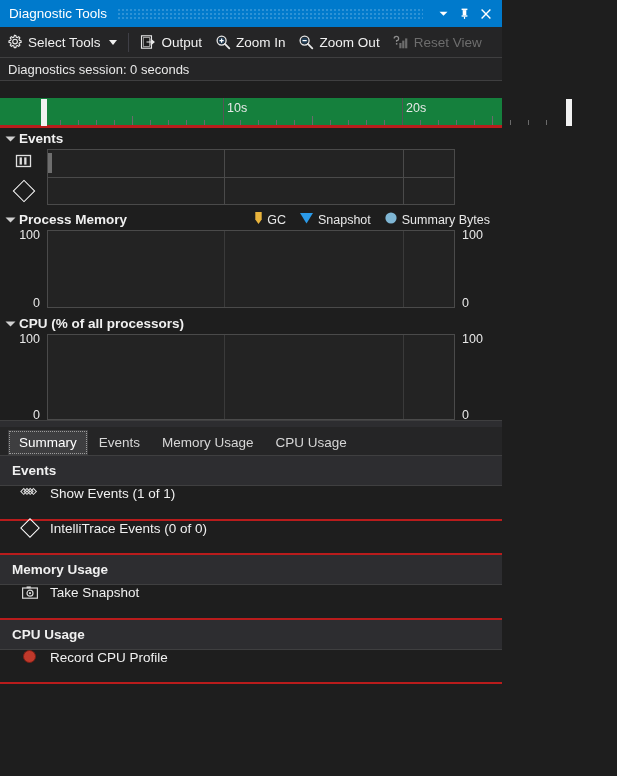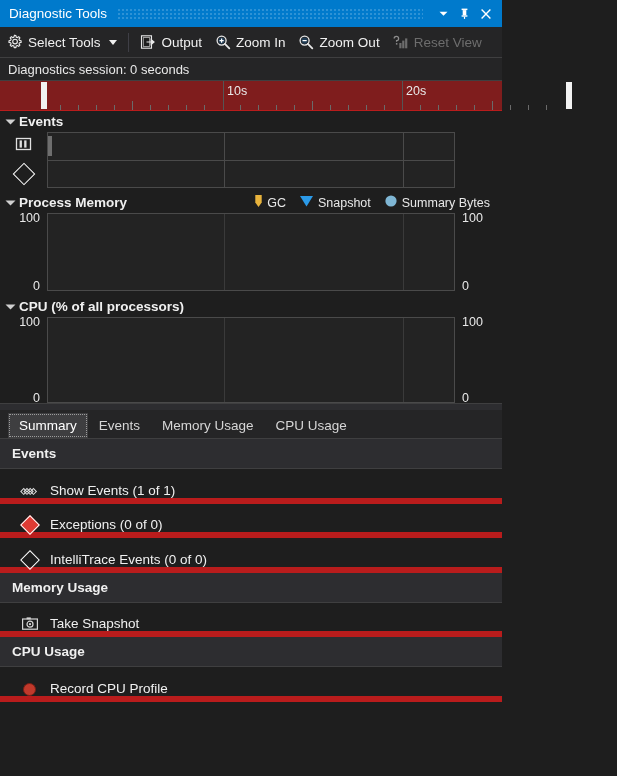--- a/index.html
+++ b/index.html
@@ -51,21 +51,21 @@
   .session-bar {
     height: 23px; background: #252526; border-bottom: 1px solid #3f3f40;
     display: flex; align-items: center; padding-left: 8px; flex: 0 0 auto;
   }
   .session-bar span { font-size: 13px; color: #e8e8e8; }
 
   
   .graphpane { flex: 0 0 auto; background: #1e1e1e; position: relative; }
 
   
-  .ruler { position: relative; height: 30px; background: #7f1d1d; border-bottom: 1px solid #b91c1c; }
+  .ruler { position: relative; height: 30px; background: #15803d; border-bottom: 3px solid #b91c1c; margin-top: 17px; }
   .ruler .rlabel { position: absolute; top: 3px; font-size: 12.5px; color: #e8e8e8; }
   .ruler .vline { position: absolute; top: 0; bottom: 0; width: 1px; background: #555; }
   .ruler .handle { position: absolute; top: 1px; width: 6px; height: 27px; background: #f2f2f2; }
   .ruler .tick { position: absolute; bottom: 0; width: 1px; background: #6a6a6a; }
 
   
   .sec-head { display: flex; align-items: center; height: 21px; padding-left: 8px; gap: 6px; }
   .sec-head .tri {
     width: 0; height: 0; border-left: 5px solid #d0d0d0;
     border-top: 5px solid transparent; border-bottom: 5px solid transparent;
@@ -112,22 +112,22 @@
   .tab.active.focusring { outline: 1px dotted #9c9c9c; outline-offset: -2px; }
 
   
   .summary { flex: 1 1 auto; background: #1e1e1e; overflow: hidden; }
   .grp-head {
     height: 30px; display: flex; align-items: center; padding-left: 12px;
     background: #2d2d30; border-bottom: 1px solid #3f3f40;
     font-size: 13.5px; font-weight: bold; color: #f0f0f0;
   }
   .grp-row {
-    height: 34.5px; display: flex; align-items: flex-end; padding-left: 20px; gap: 11px;
-    border-bottom: 6px solid #b91c1c;
+    height: 34.5px; display: flex; align-items: flex-start; padding-left: 20px; gap: 11px;
+    border-bottom: 2px solid #b91c1c;
   }
   .grp-row .ico { width: 19px; display: flex; align-items: center; justify-content: center; flex: 0 0 auto; }
   .grp-row .lbl { font-size: 13.5px; color: #f0f0f0; white-space: nowrap; }
 
   .d-outline { width: 14px; height: 14px; background: transparent; border: 1.6px solid #ffffff; transform: rotate(45deg); }
   .d-red { width: 14px; height: 14px; background: #e03b34; border: 1px solid #ffffff; transform: rotate(45deg); }
   .dot-red { width: 13px; height: 13px; border-radius: 50%; background: #c0392b; border: 1px solid #7e1f16; }
 </style>
 </head>
 <body>
@@ -397,26 +397,20 @@
             <rect x="1.8" y="3.3" width="4.3" height="4.3" transform="rotate(45 3.95 5.45)"></rect>
             <rect x="5.2" y="3.3" width="4.3" height="4.3" transform="rotate(45 7.35 5.45)"></rect>
             <rect x="8.6" y="3.3" width="4.3" height="4.3" transform="rotate(45 10.75 5.45)"></rect>
             <rect x="12.0" y="3.3" width="4.3" height="4.3" transform="rotate(45 14.15 5.45)"></rect>
           </g>
         </svg>
       </span>
       <span class="lbl">Show Events (1 of 1)</span>
     </div>
 
-    <div class="grp-row">
-      <span class="ico">
-        <span class="d-red"></span>
-      </span>
-      <span class="lbl">Exceptions (0 of 0)</span>
-    </div>
 
     <div class="grp-row">
       <span class="ico">
         <span class="d-outline"></span>
       </span>
       <span class="lbl">IntelliTrace Events (0 of 0)</span>
     </div>
 
     <div class="grp-head">
       <span>Memory Usage</span>

